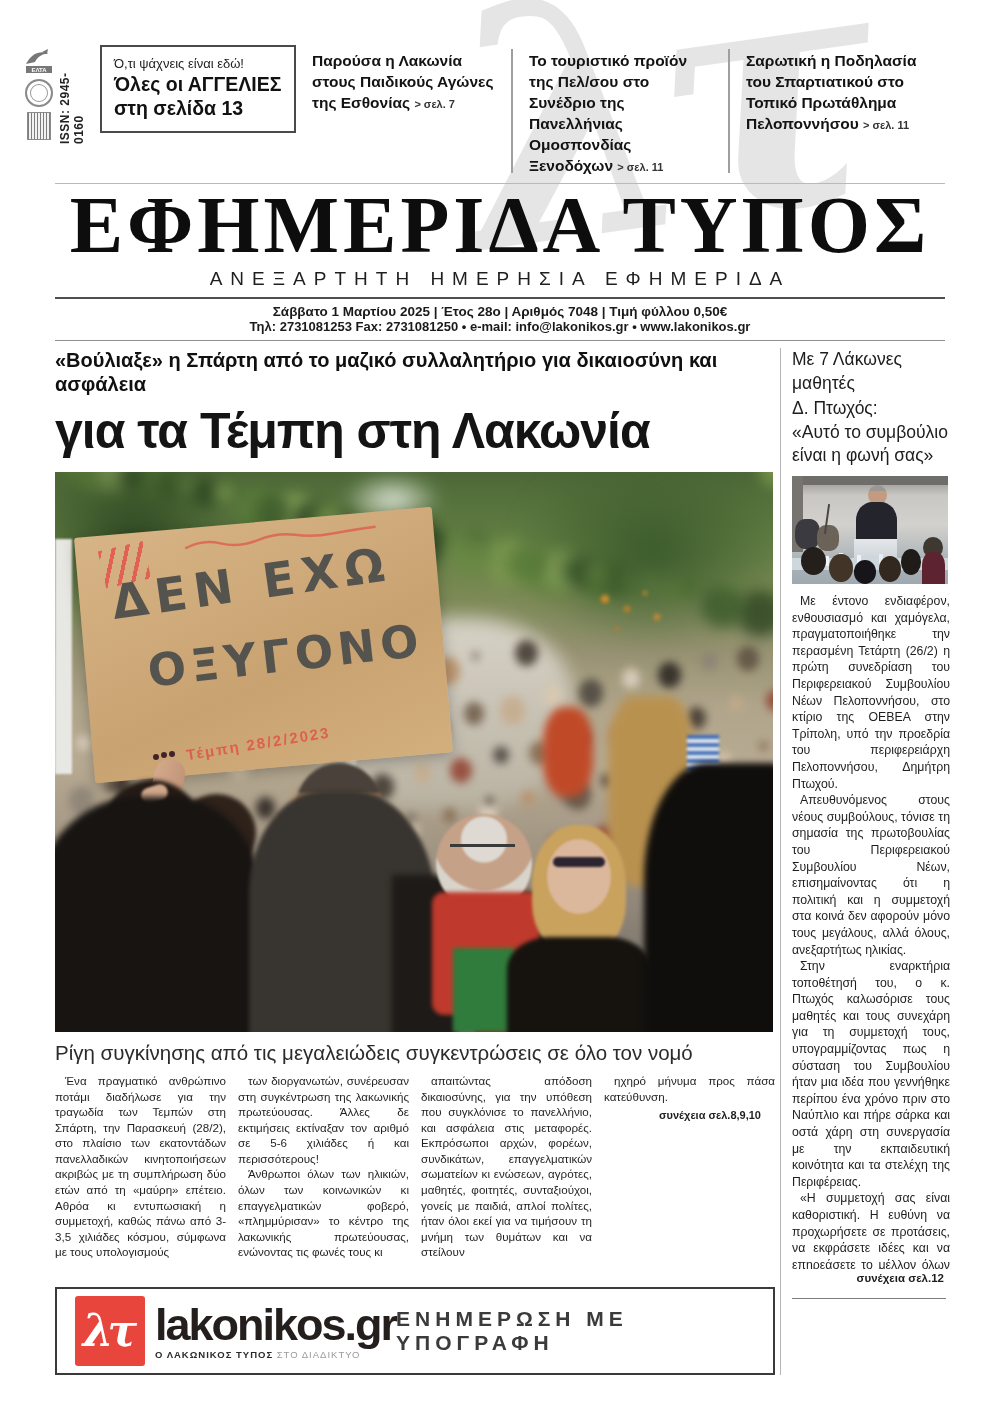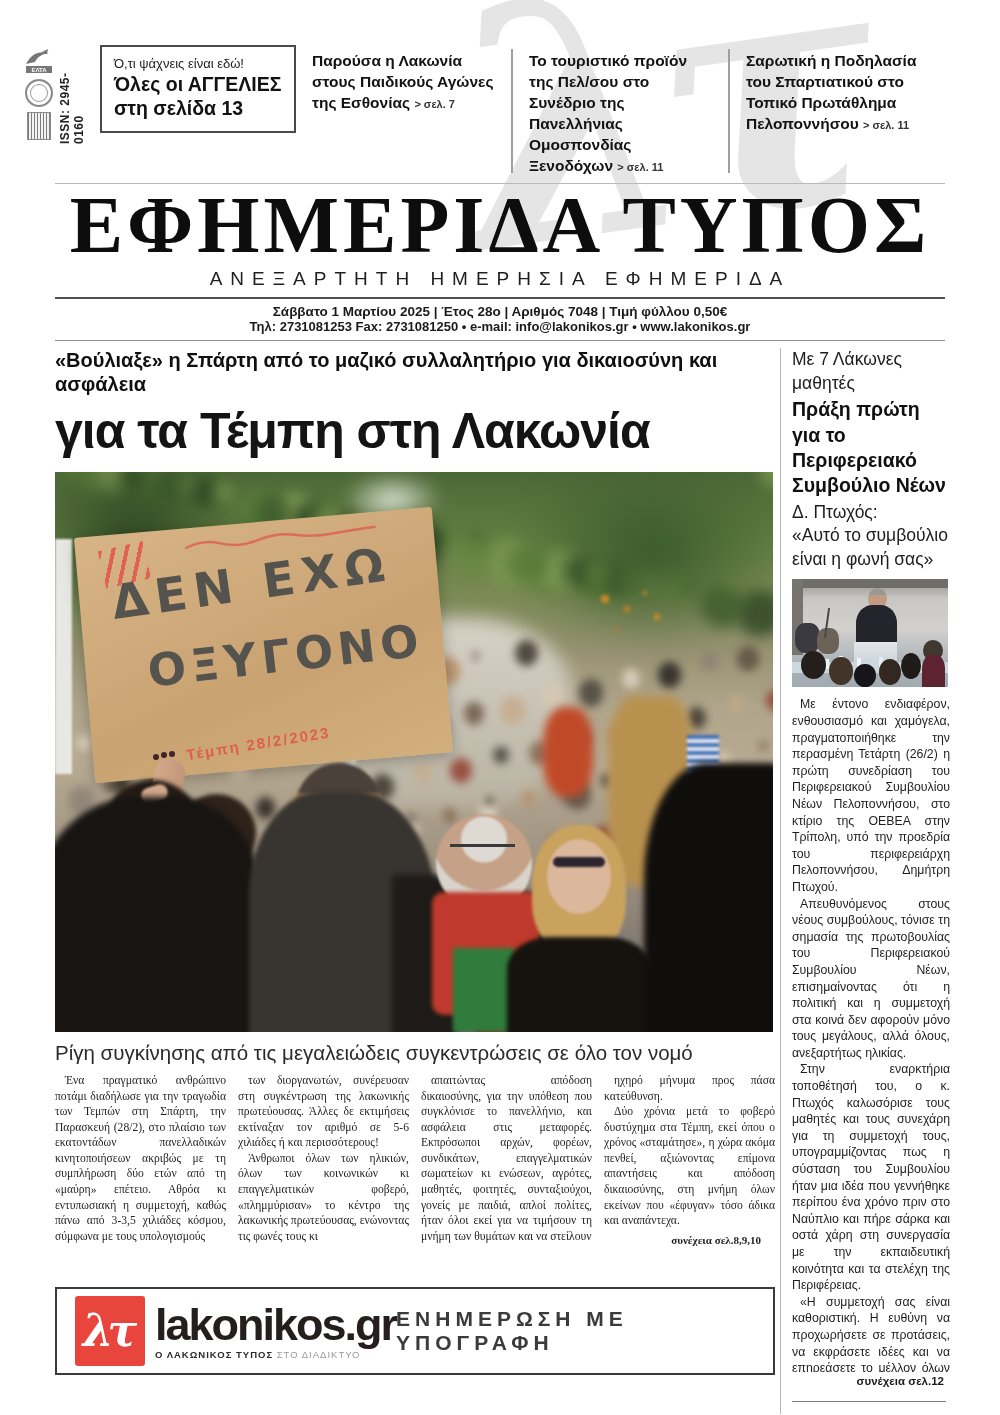--- a/index.html
+++ b/index.html
@@ -99,21 +99,21 @@
   .blonde-glasses{left:69.4%;top:68.8%;width:7.2%;height:10px;background:#2c2430;border-radius:5px;filter:blur(.8px);}
   .blonde-coat{left:63%;top:83%;width:20%;height:19%;background:#16130f;border-radius:30% 30% 0 0;filter:blur(2px);}
   .right-dark{left:82%;top:52%;width:22%;height:52%;background:#100e0c;border-radius:40% 20% 0 0;filter:blur(3px);}
   .tan-coat{left:77%;top:40%;width:12%;height:34%;background:#b9914f;border-radius:30%;filter:blur(5px);}
   .red-vest{left:68%;top:42%;width:7%;height:16%;background:#c04a28;border-radius:40%;filter:blur(4px);}
   .red-flag{left:58.5%;top:82%;width:5.5%;height:20%;background:#8f2015;filter:blur(1.5px);}
   .greek-flag{left:88%;top:47%;width:4.5%;height:9%;background:repeating-linear-gradient(180deg,#3f6db5 0 4px,#e8ecf2 4px 8px);filter:blur(1.5px);}
   
   .caption{font-size:20.5px;color:#2b2b2b;padding:9px 0 8px;}
   .cols{display:flex;gap:12px;height:205px;overflow:hidden;}
-  .col{flex:1;font-size:11.6px;line-height:15.6px;text-align:justify;color:#1f1f1f;font-family:Liberation Serif, serif;}
+  .col{flex:1;font-size:11.6px;line-height:15.6px;text-align:justify;color:#1f1f1f;}
   .col p{margin:0;text-indent:10px;}
   .continued{font-size:11px;font-weight:700;text-align:right;margin-top:4px;padding-right:14px;}
   
   .banner{border:2px solid #3a3a3a;margin-top:9px;height:88px;display:flex;align-items:center;padding:0 18px;box-sizing:border-box;}
   .logo-mark{width:70px;height:70px;background:#e8453c;border-radius:3px;flex:none;display:flex;align-items:center;justify-content:center;
     color:#fff;font-family:"DejaVu Serif",serif;font-style:italic;font-weight:700;font-size:44px;letter-spacing:-6px;padding-right:6px;box-sizing:border-box;}
   .logo-block{margin-left:10px;}
   .logo-text{font-size:45px;font-weight:900;letter-spacing:-2px;color:#241f1d;line-height:1;}
   .logo-tagline{font-size:9.5px;letter-spacing:1px;margin-top:2px;color:#3c3c3c;}
   .logo-tagline .lt-bold{font-weight:700;color:#2a2a2a;}
@@ -389,40 +389,38 @@
         </div>
         <div class="col">
           <p>των διοργανωτών, συνέρευσαν στη συγκέντρωση της λακωνικής πρωτεύουσας. Άλλες δε εκτιμήσεις εκτίναξαν τον αριθμό σε 5-6 χιλιάδες ή και περισσότερους!</p>
           <p>Άνθρωποι όλων των ηλικιών, όλων των κοινωνικών κι επαγγελματικών φοβερό, «πλημμύρισαν» το κέντρο της λακωνικής πρωτεύουσας, ενώνοντας τις φωνές τους κι</p>
         </div>
         <div class="col">
           <p>απαιτώντας απόδοση δικαιοσύνης, για την υπόθεση που συγκλόνισε το πανελλήνιο, και ασφάλεια στις μεταφορές. Εκπρόσωποι αρχών, φορέων, συνδικάτων, επαγγελματικών σωματείων κι ενώσεων, αγρότες, μαθητές, φοιτητές, συνταξιούχοι, γονείς με παιδιά, απλοί πολίτες, ήταν όλοι εκεί για να τιμήσουν τη μνήμη των θυμάτων και να στείλουν</p>
         </div>
         <div class="col">
           <p>ηχηρό μήνυμα προς πάσα κατεύθυνση.</p>
-          <p>Δύο χρόνια μετά το φοβερό δυστύχημα στα Τέμπη, εκεί όπου ο χρόνος «σταμάτησε», η χώρα ακόμα πενθεί, αξιώνοντας επίμονα απαντήσεις και απόδοση δικαιοσύνης, στη μνήμη όλων εκείνων που «έφυγαν» τόσο άδικα και αναπάντεχα.</p>
           <div class="continued">συνέχεια σελ.8,9,10</div>
         </div>
       </div>
 
       <div class="banner">
         <div class="logo-mark">λτ</div>
         <div class="logo-block">
           <div class="logo-text">lakonikos.gr</div>
           <div class="logo-tagline">
             <span class="lt-bold">Ο ΛΑΚΩΝΙΚΟΣ ΤΥΠΟΣ</span><span class="lt-light"> ΣΤΟ ΔΙΑΔΙΚΤΥΟ</span>
           </div>
         </div>
         <div class="slogan">ΕΝΗΜΕΡΩΣΗ ΜΕ ΥΠΟΓΡΑΦΗ</div>
       </div>
     </div>
 
     <div class="side-col">
       <div class="side-lede">Με 7 Λάκωνες μαθητές</div>
-      <div class="side-title">Πράξη πρώτη για το Περιφερειακό Συμβούλιο Νέων</div>
       <div class="side-quote">
         <div>Δ. Πτωχός:</div>
         <div>«Αυτό το συμβούλιο είναι η φωνή σας»</div>
       </div>
 
       <div class="sphoto">
         <div class="sp sp-beam"></div>
         <div class="sp sp-col"></div>
         <div class="sp sp-sit1"></div>
         <div class="sp sp-sit2"></div>

